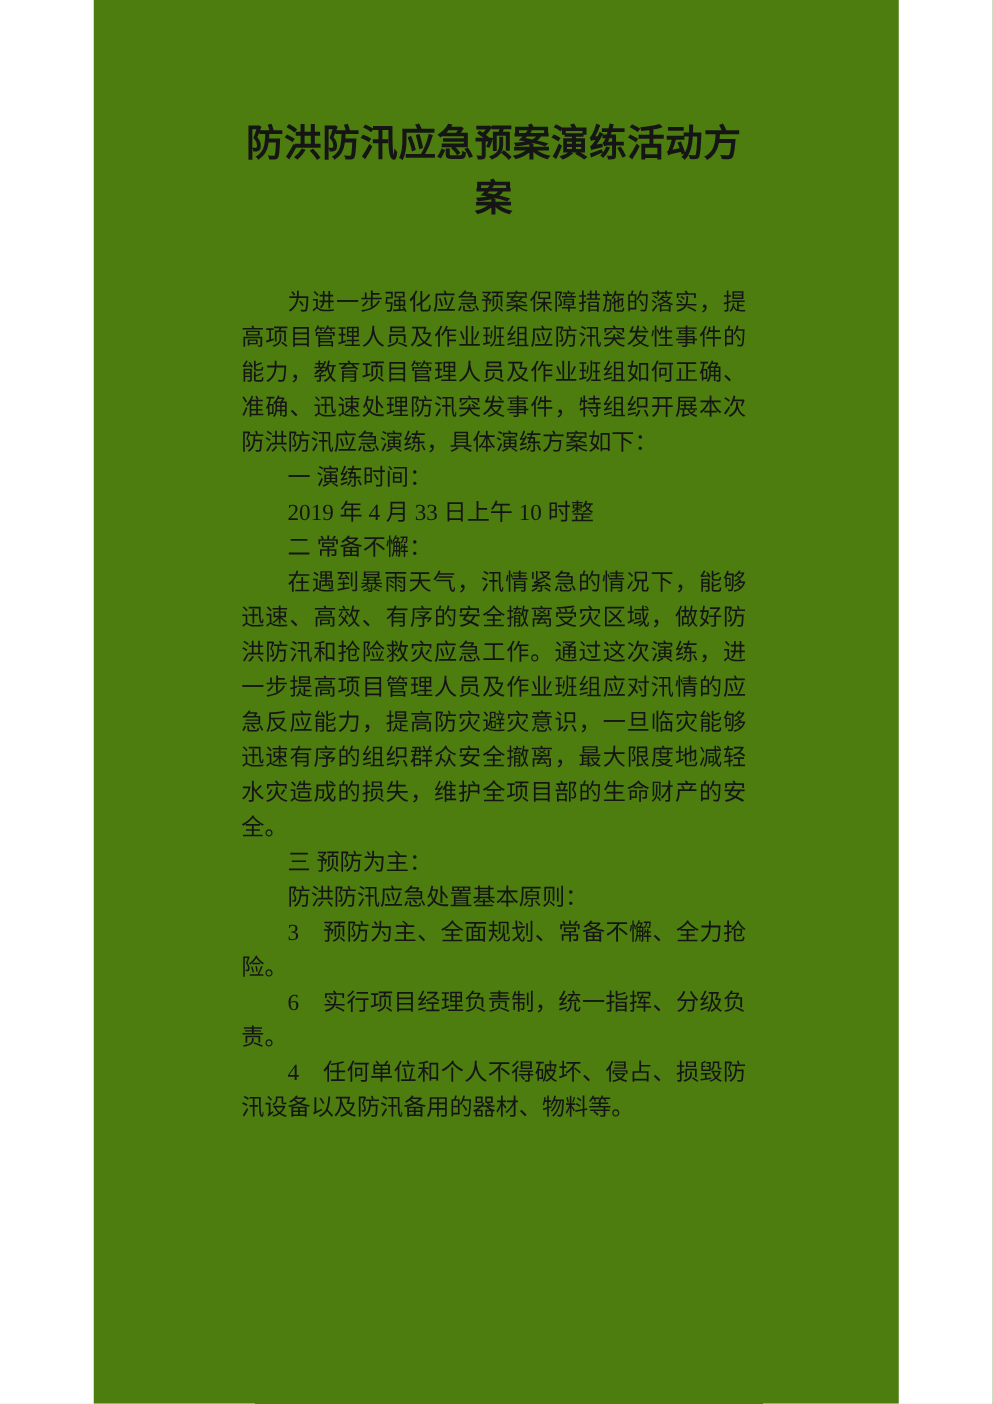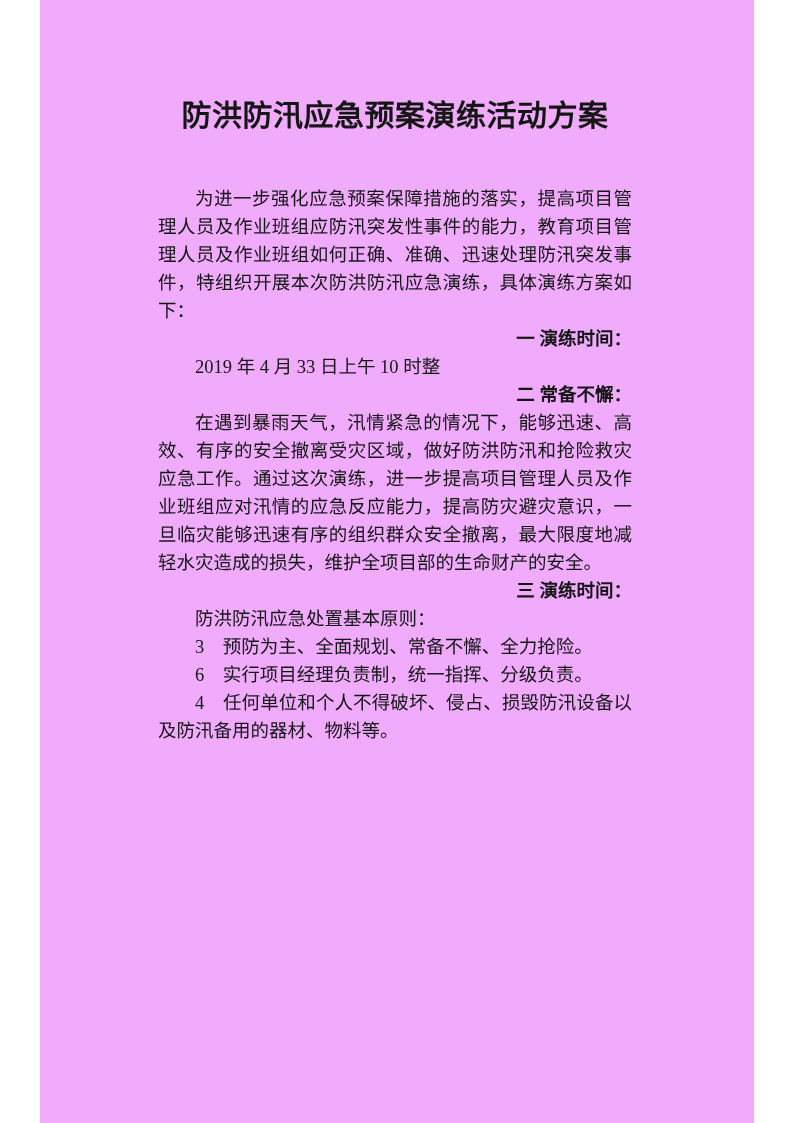--- a/index.html
+++ b/index.html
@@ -2,24 +2,24 @@
 <html lang="zh-CN"><head>
 <meta charset="utf-8">
 <style>
   html, body {
     margin: 0;
     padding: 0;
     background: #ffffff;
   }
   .page {
     position: relative;
-    width: 714px;
+    width: 644px;
     height: 1123px;
     margin: 0 auto;
-    background: #f0abfc;
+    background: #4d7c0f;
     box-sizing: border-box;
     padding: 94px 122px 0 118px;
     font-family: "Liberation Serif", "DejaVu Serif", serif;
     color: #151515;
     overflow: hidden;
   }
   .doc-title {
     font-size: 30px;
     font-weight: 700;
     line-height: 44px;
@@ -29,41 +29,41 @@
   }
   .para {
     font-size: 18.5px;
     line-height: 28px;
     margin: 0;
     text-align: justify;
     text-indent: 37px;
     word-break: break-all;
   }
   .para.heading {
-    font-weight: 700;
-    text-align: right;
+    font-weight: 400;
+    text-align: left;
   }
 </style>
 </head>
 <body>
 
 <div class="page">
   <h1 class="doc-title">防洪防汛应急预案演练活动方案</h1>
 
   <p class="para">为进一步强化应急预案保障措施的落实，提高项目管理人员及作业班组应防汛突发性事件的能力，教育项目管理人员及作业班组如何正确、准确、迅速处理防汛突发事件，特组织开展本次防洪防汛应急演练，具体演练方案如下：</p>
 
   <p class="para heading">一 演练时间：</p>
 
   <p class="para">2019 年 4 月 33 日上午 10 时整</p>
 
   <p class="para heading">二 常备不懈：</p>
 
   <p class="para">在遇到暴雨天气，汛情紧急的情况下，能够迅速、高效、有序的安全撤离受灾区域，做好防洪防汛和抢险救灾应急工作。通过这次演练，进一步提高项目管理人员及作业班组应对汛情的应急反应能力，提高防灾避灾意识，一旦临灾能够迅速有序的组织群众安全撤离，最大限度地减轻水灾造成的损失，维护全项目部的生命财产的安全。</p>
 
-  <p class="para heading">三 演练时间：</p>
+  <p class="para heading">三 预防为主：</p>
 
   <p class="para">防洪防汛应急处置基本原则：</p>
 
   <p class="para">3　预防为主、全面规划、常备不懈、全力抢险。</p>
 
 
   <p class="para">6　实行项目经理负责制，统一指挥、分级负责。</p>
 
   <p class="para">4　任何单位和个人不得破坏、侵占、损毁防汛设备以及防汛备用的器材、物料等。</p>
 </div>

